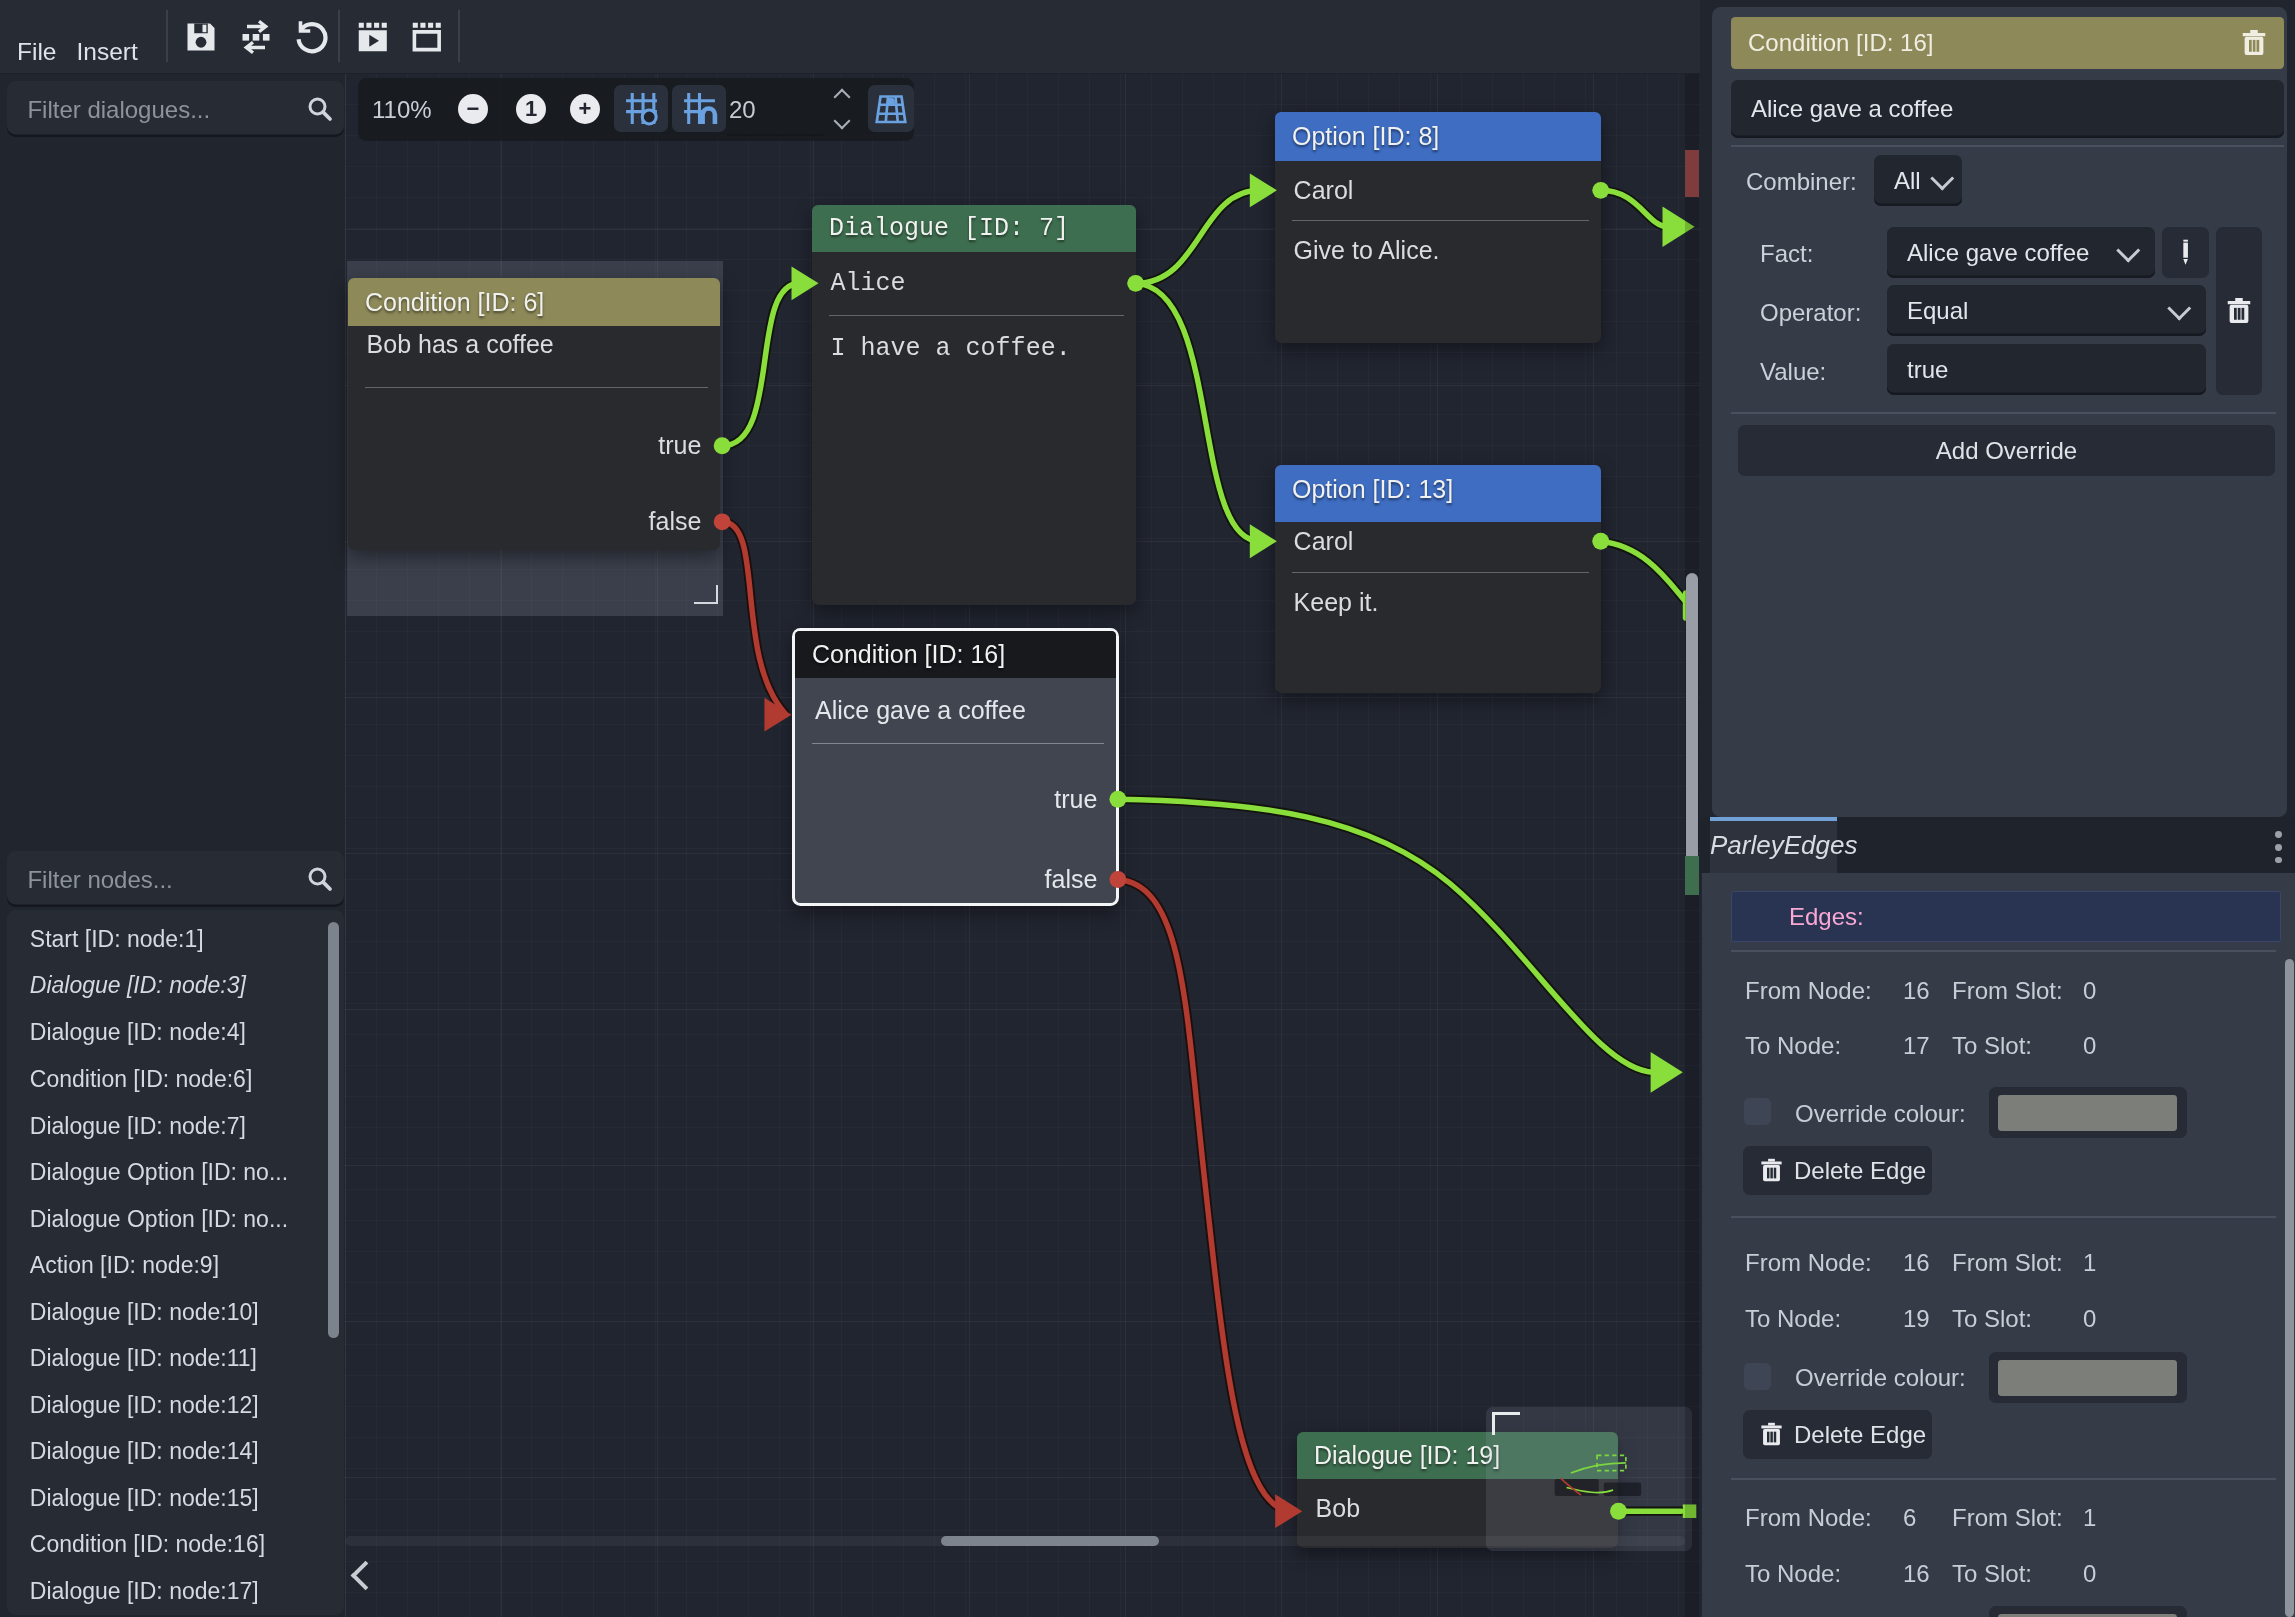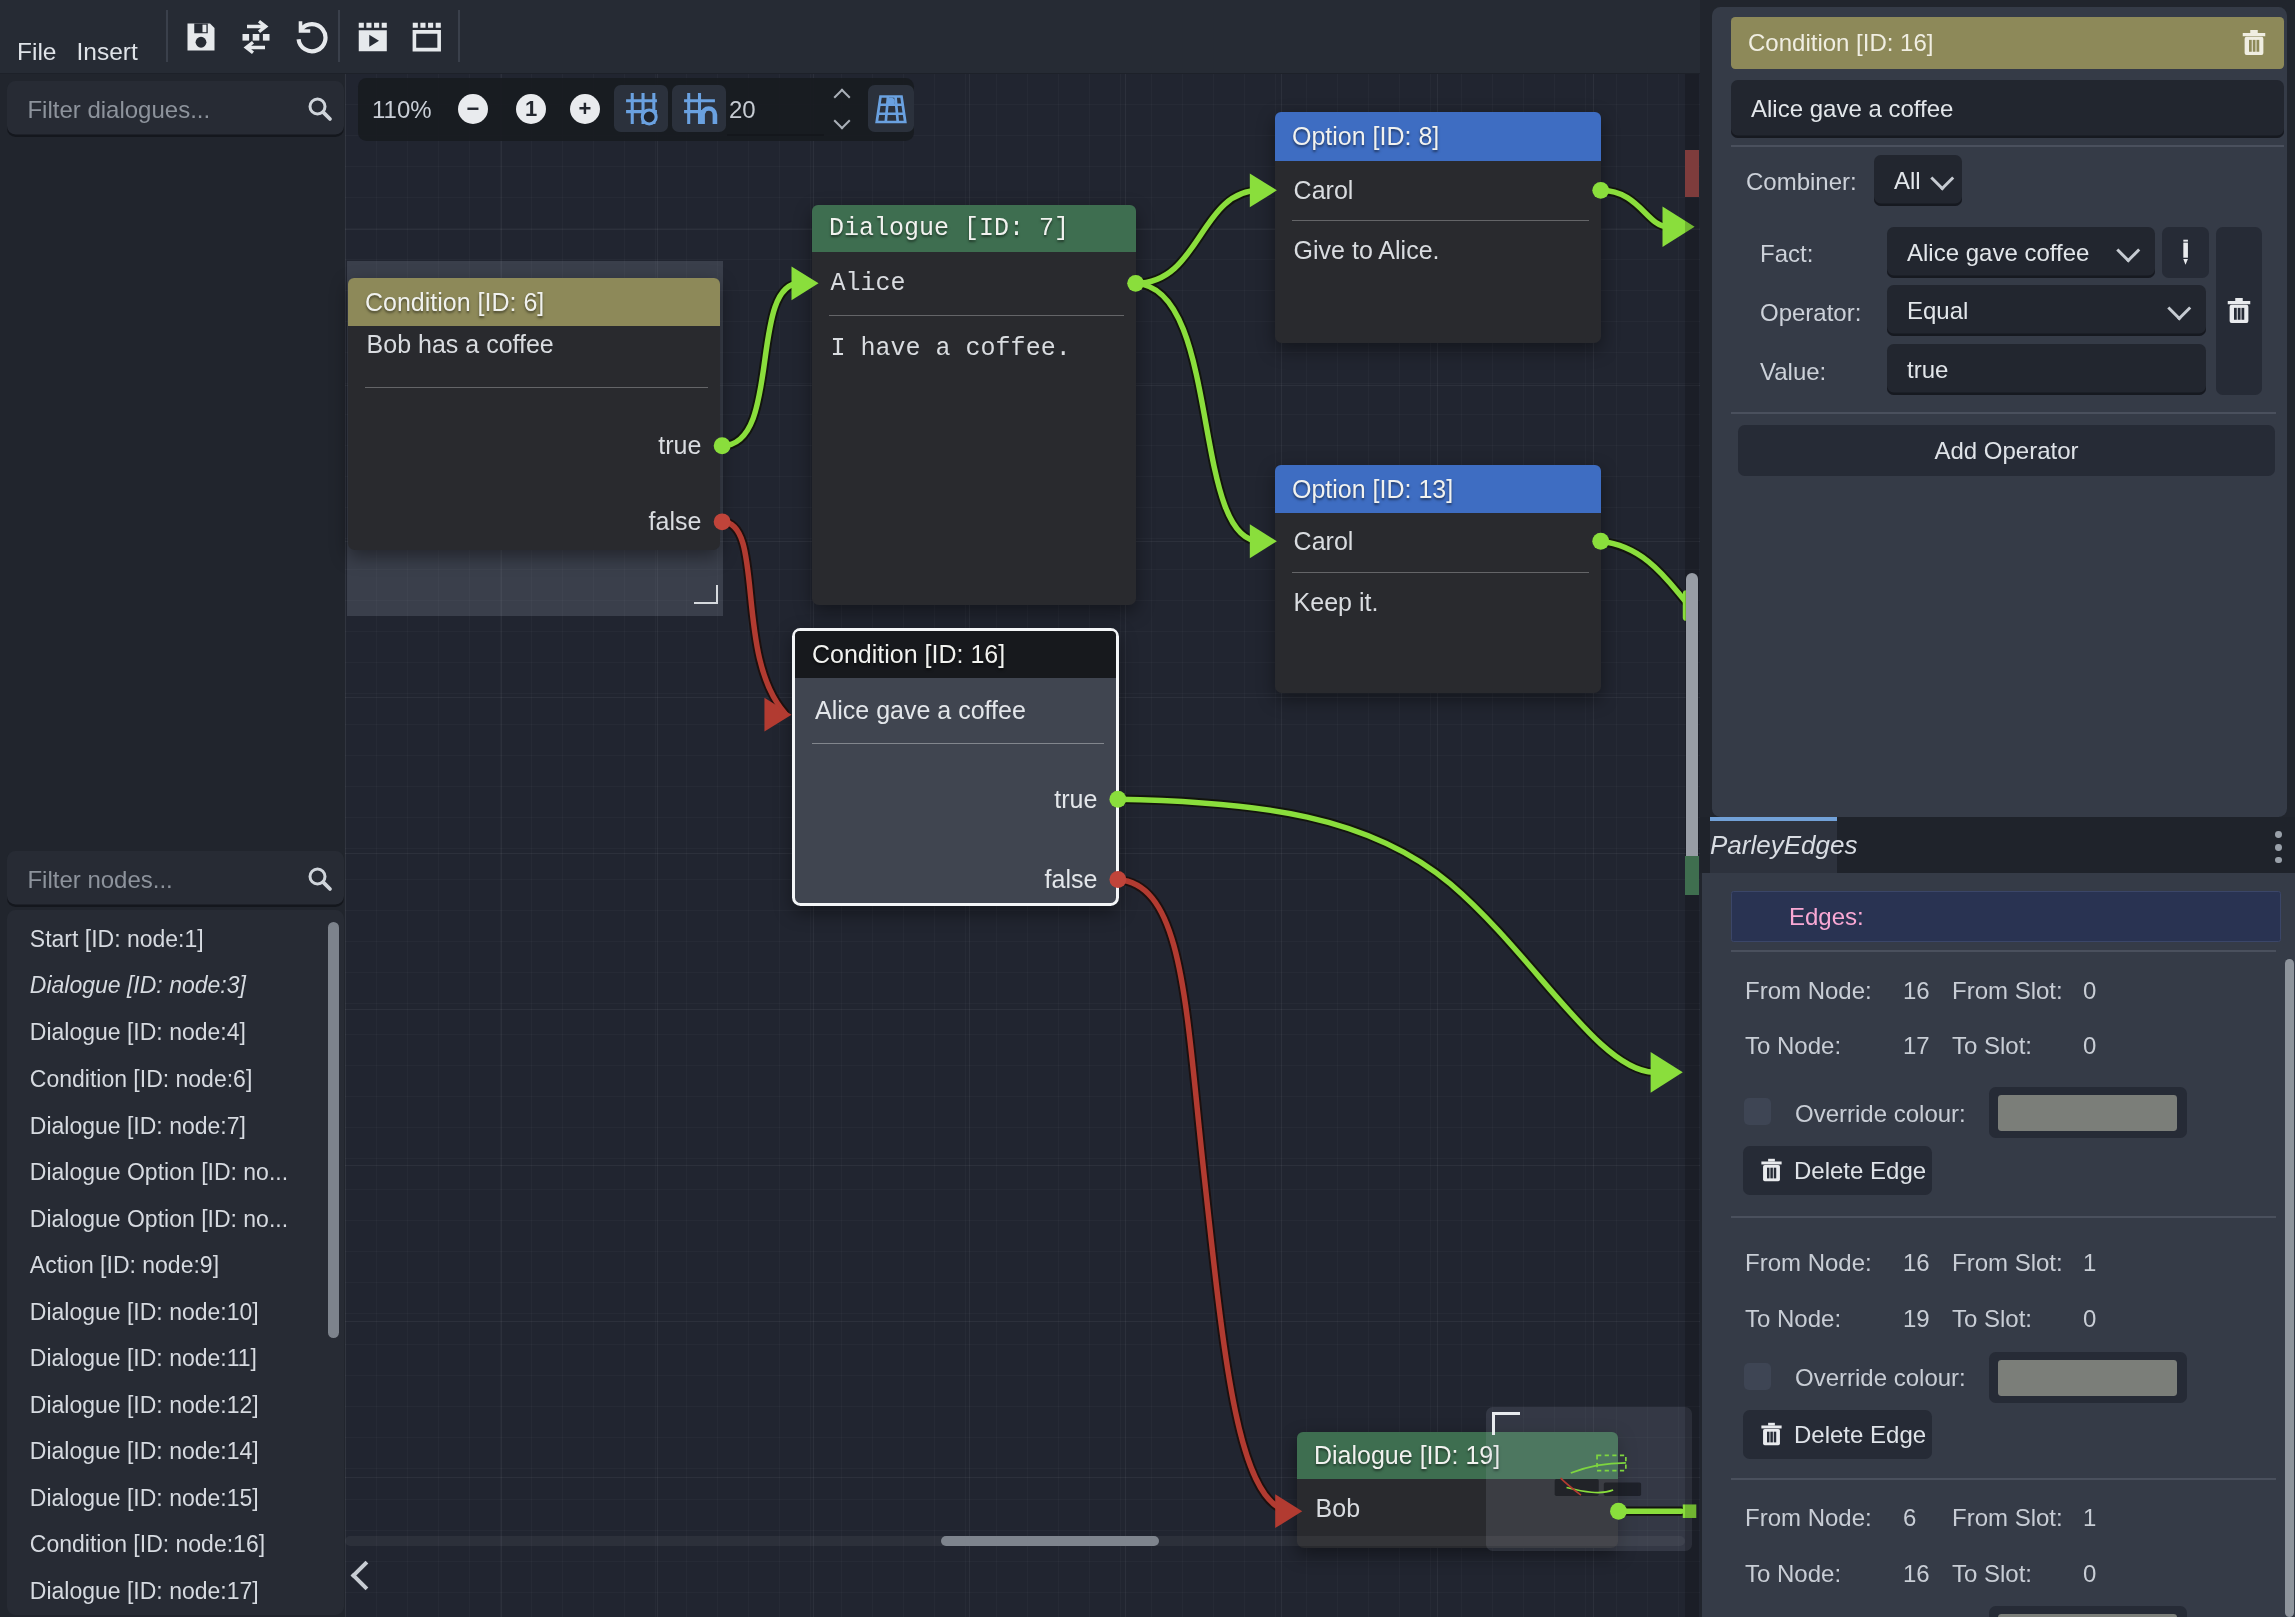--- a/index.html
+++ b/index.html
@@ -110,21 +110,21 @@
   <div class="gnode" style="left:1275px;top:112px;width:326px;height:231px;">
     <div class="gnode-header hdr-opt" style="height:49px;line-height:49px;">
         <span>Option [ID: 8]</span>
       </div>
     <div class="gtext" style="left:18.6px;top:49px;height:59px;line-height:59px;">Carol</div>
     <div class="gsep" style="top:108px;"></div>
     <div class="gtext" style="left:18.6px;top:108px;height:61px;line-height:61px;">Give to Alice.</div>
   </div>
 
   <div class="gnode" style="left:1275px;top:465px;width:326px;height:228px;">
-    <div class="gnode-header hdr-opt" style="height:48px;line-height:48px;text-align:center;">
+    <div class="gnode-header hdr-opt" style="height:57px;line-height:48px;text-align:center;">
         <span>Option [ID: 13]</span>
       </div>
     <div class="gtext" style="left:18.6px;top:48px;height:56px;line-height:56px;">Carol</div>
     <div class="gsep" style="top:107px;"></div>
     <div class="gtext" style="left:18.6px;top:107px;height:61px;line-height:61px;">Keep it.</div>
   </div>
 
   <div class="gnode gnode-sel" style="left:792px;top:628px;width:321px;height:272px;">
     <div class="gnode-header" style="height:47px;line-height:47px;">
         <span>Condition [ID: 16]</span>
@@ -381,21 +381,21 @@
       <rect x="4.5" y="7" width="15" height="14.5" rx="1.5" fill="#e9ebee"></rect>
       <rect x="3" y="4" width="18" height="2.6" fill="#e9ebee"></rect>
         <rect x="9" y="1.6" width="6" height="2.4" fill="#e9ebee"></rect>
       <rect x="8" y="9.5" width="2.2" height="9.5" fill="#262b36"></rect>
         <rect x="11" y="9.5" width="2.2" height="9.5" fill="#262b36"></rect>
         <rect x="14" y="9.5" width="2.2" height="9.5" fill="#262b36"></rect>
     </svg>
   </div>
 
   <div class="sep-line abs" style="left:1731px;top:412px;width:545px;z-index:10;"></div>
-  <div class="btn-dark abs" style="left:1738px;top:425px;width:537px;height:51px;z-index:10;text-align:center;line-height:51px;font-size:24px;color:#dfe3e8;">Add Operator</div>
+  <div class="btn-dark abs" style="left:1738px;top:425px;width:537px;height:51px;z-index:10;text-align:center;line-height:51px;font-size:24px;color:#dfe3e8;">Add Override</div>
 
   <div class="abs" style="left:1700px;top:817px;width:595px;height:56px;background:#1f232b;z-index:9;"></div>
   <div class="abs" style="left:1710px;top:817px;width:127px;height:56px;background:#2d323d;border-top:4.2px solid #72a1d8;box-sizing:border-box;line-height:49px;font-size:26px;color:#d9dde3;z-index:10;font-style:italic;">ParleyEdges</div>
   <div class="kebab abs" style="left:2275px;top:825px;z-index:10;">
       <i></i>
       <i></i>
       <i></i>
     </div>
 
   <div class="panel-card abs" style="left:1702px;top:873px;width:594px;height:744px;overflow:hidden;z-index:9;">

